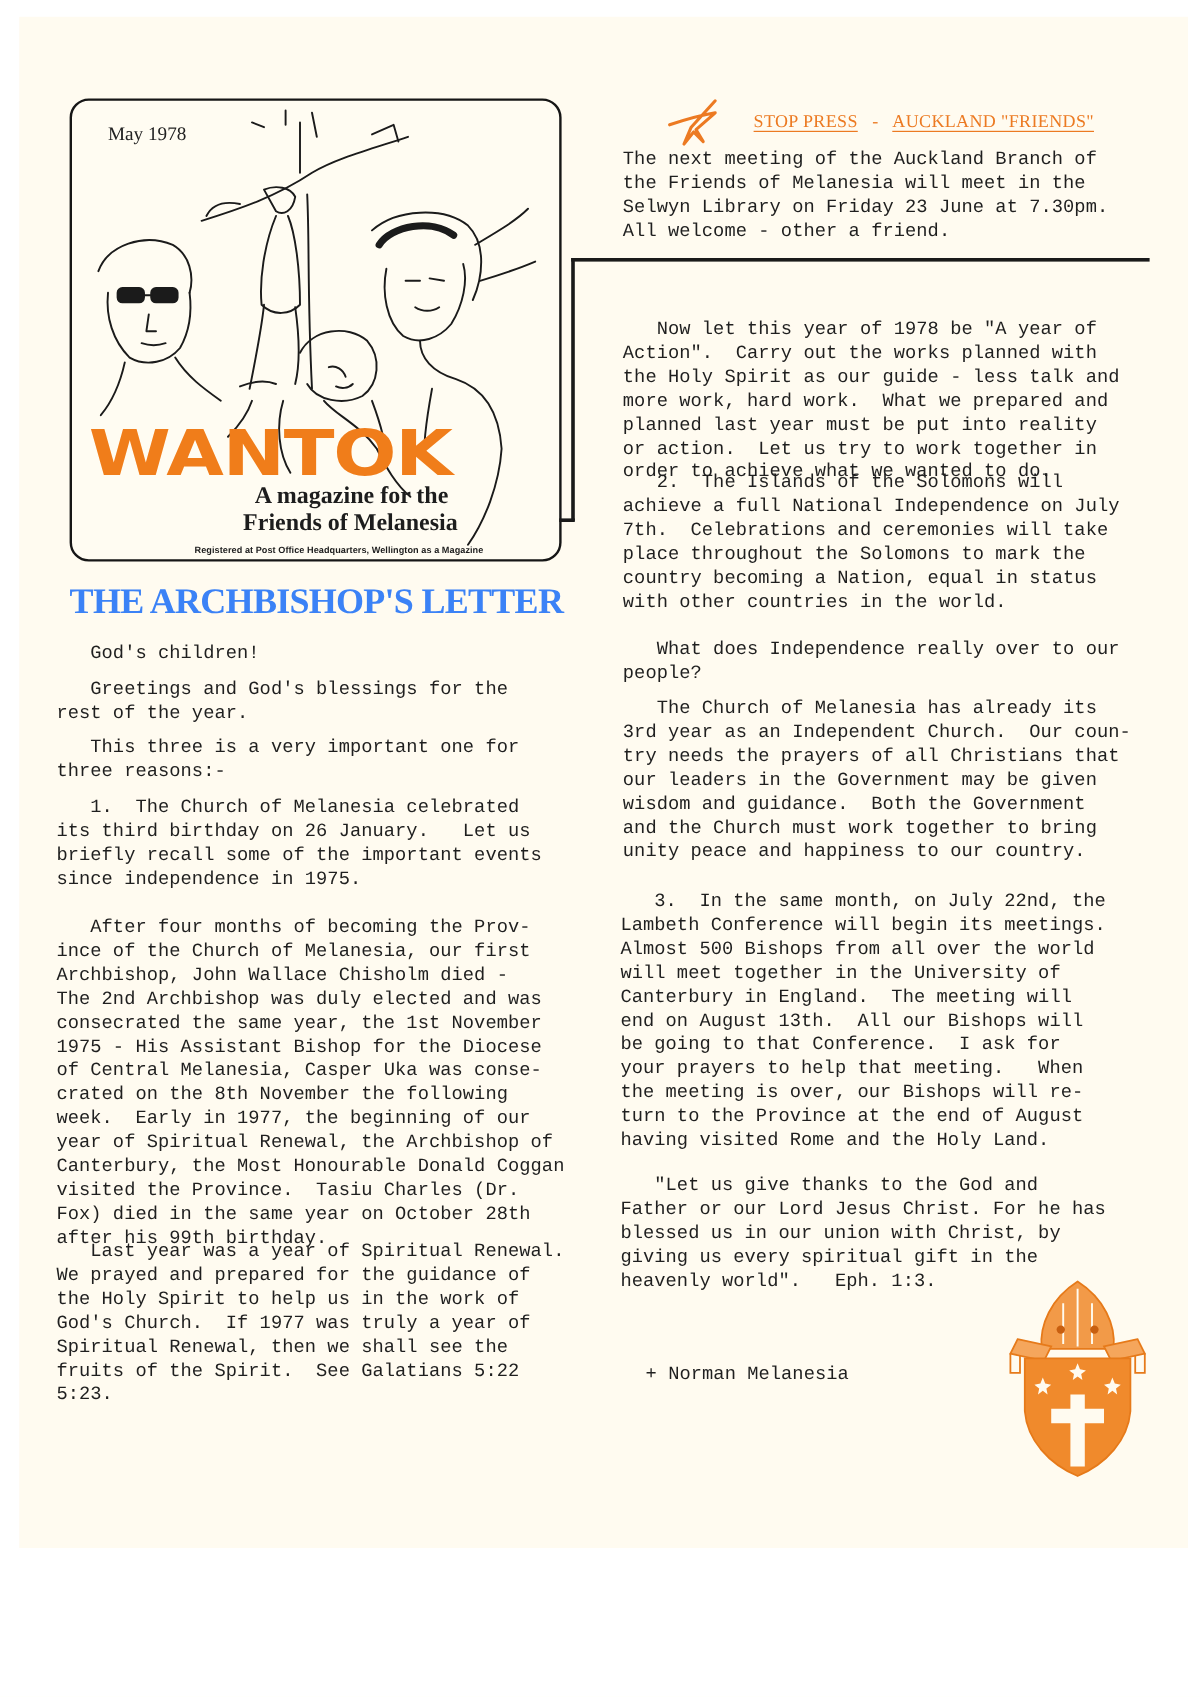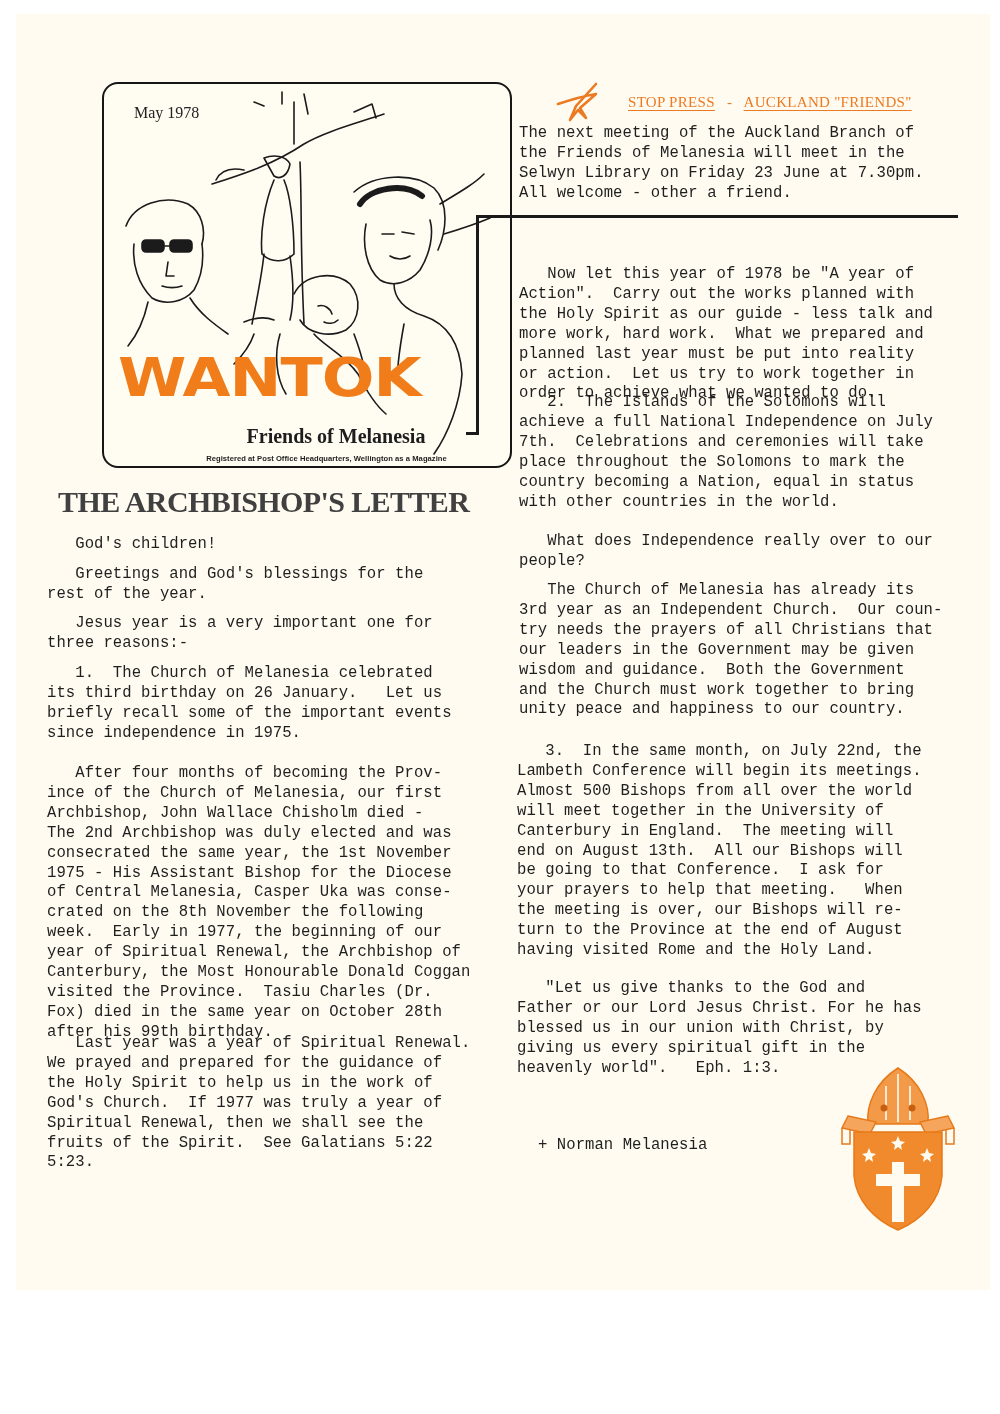--- a/index.html
+++ b/index.html
@@ -9,21 +9,21 @@
     color:#1c1c1c;
   }
   .paper {
     position:absolute; left:16px; top:14px; width:974px; height:1276px;
     background:#fffbf0;
   }
   
   .cover {
     position:absolute; left:58px; top:82px; width:410px; height:386px;
     border:2.5px solid #161616; border-radius:16px; box-sizing:border-box;
-    overflow:hidden; background:#fffcf2;margin-left:44px;
+    overflow:hidden; background:#fffcf2;
   }
   .cover .date {
     position:absolute; left:30px; top:20px;
     font-family:"Liberation Serif", "DejaVu Serif", serif; font-size:16px; color:#222;
   }
   .cover svg.art { position:absolute; left:0; top:0; }
   .wantok {
     position:absolute; left:14px; top:268px;
     font-family:"DejaVu Sans", sans-serif; font-weight:bold; font-size:62px; letter-spacing:-1px;
     color:#f07d1a; line-height:62px;
@@ -43,21 +43,21 @@
     position:absolute; left:0; width:100%; top:370px; text-align:center;
     font-family:"Liberation Sans", "DejaVu Sans", sans-serif; font-weight:bold; font-size:7.6px; color:#1d1d1d;
     padding-left:39px; box-sizing:border-box; letter-spacing:0.05px;
   }
   
   .rule-h { position:absolute; background:#1a1a1a; height:2.5px; }
   .rule-v { position:absolute; background:#1a1a1a; width:2.5px; }
 
   .headline {
     position:absolute; left:58px; top:485px;
-    font-family:"Liberation Serif", "DejaVu Serif", serif; font-weight:bold; font-size:30px; color:#404040;
+    font-family:"Liberation Serif", "DejaVu Serif", serif; font-weight:bold; font-size:30px; color:#3b82f6;
     letter-spacing:-0.6px; white-space:nowrap;
   }
   .text {
     position:absolute; font-size:15.6px; line-height:19.9px; white-space:pre; color:#1f1f1f;
     letter-spacing:0.05px;
   }
   .stop {
     position:absolute; left:628px; top:94px; font-family:"Liberation Serif", "DejaVu Serif", serif;
     font-size:15px; color:#ec7a22; white-space:pre; letter-spacing:0.3px;
   }
@@ -101,20 +101,21 @@
 
     <path d="M190 210 C 200 190, 230 186, 246 200 C 258 214, 256 236, 242 246 C 226 254, 204 250, 196 236"></path>
     <path d="M214 222 C 220 220, 226 224, 228 230 M234 236 C 230 240, 224 240, 220 238"></path>
     <path d="M210 250 C 220 262, 240 270, 254 290 C 262 306, 270 320, 282 330"></path>
     <path d="M176 250 C 170 270, 172 294, 182 310"></path>
     <path d="M250 250 C 256 266, 262 284, 262 300 M300 240 C 296 262, 292 286, 294 300"></path>
     <path d="M150 250 C 146 262, 138 272, 130 280 M140 238 C 150 234, 160 232, 170 236"></path>
   </svg>
   <div class="date">May 1978</div>
   <div class="wantok">WANTOK</div>
+  <div class="tagline">A magazine for the</div>
   <div class="fom">Friends of Melanesia</div>
   <div class="reg">Registered at Post Office Headquarters, Wellington as a Magazine</div>
 </div>
 
 <div class="rule-h" style="left:476px; top:215px; width:482px;"></div>
 <div class="rule-v" style="left:476px; top:215px; height:219px;"></div>
 <div class="rule-h" style="left:466px; top:432px; width:13px;"></div>
 
 <svg class="star" width="50" height="40" viewBox="0 0 50 40" fill="none" stroke="#ec7a22" stroke-width="2.6" stroke-linecap="round" stroke-linejoin="round">
   <path d="M2 22 C 14 18, 28 14, 40 12 L 24 26 L 30 36 L 22 28 L 14 38 L 20 24 L 40 2"></path>
@@ -124,21 +125,21 @@
 <div class="text" style="left:519px; top:124px;"><span>The next meeting of the Auckland Branch of</span>
 <span>the Friends of Melanesia will meet in the</span>
 <span>Selwyn Library on Friday 23 June at 7.30pm.</span>
 <span>All welcome - other a friend.</span></div>
 
 <div class="headline">THE ARCHBISHOP'S LETTER</div>
 
 <div class="text" style="left:47px; top:535px;text-align:center;">   God's children!</div>
 <div class="text" style="left:47px; top:565px;">   Greetings and God's blessings for the
 rest of the year.</div>
-<div class="text" style="left:47px; top:614px;">   Jesus year is a very important one for
+<div class="text" style="left:47px; top:614px;">   This three is a very important one for
 three reasons:-</div>
 <div class="text" style="left:47px; top:664px;">   1.  The Church of Melanesia celebrated
 its third birthday on 26 January.   Let us
 briefly recall some of the important events
 since independence in 1975.</div>
 <div class="text" style="left:47px; top:764px;">   After four months of becoming the Prov-
 ince of the Church of Melanesia, our first
 Archbishop, John Wallace Chisholm died -
 The 2nd Archbishop was duly elected and was
 consecrated the same year, the 1st November

